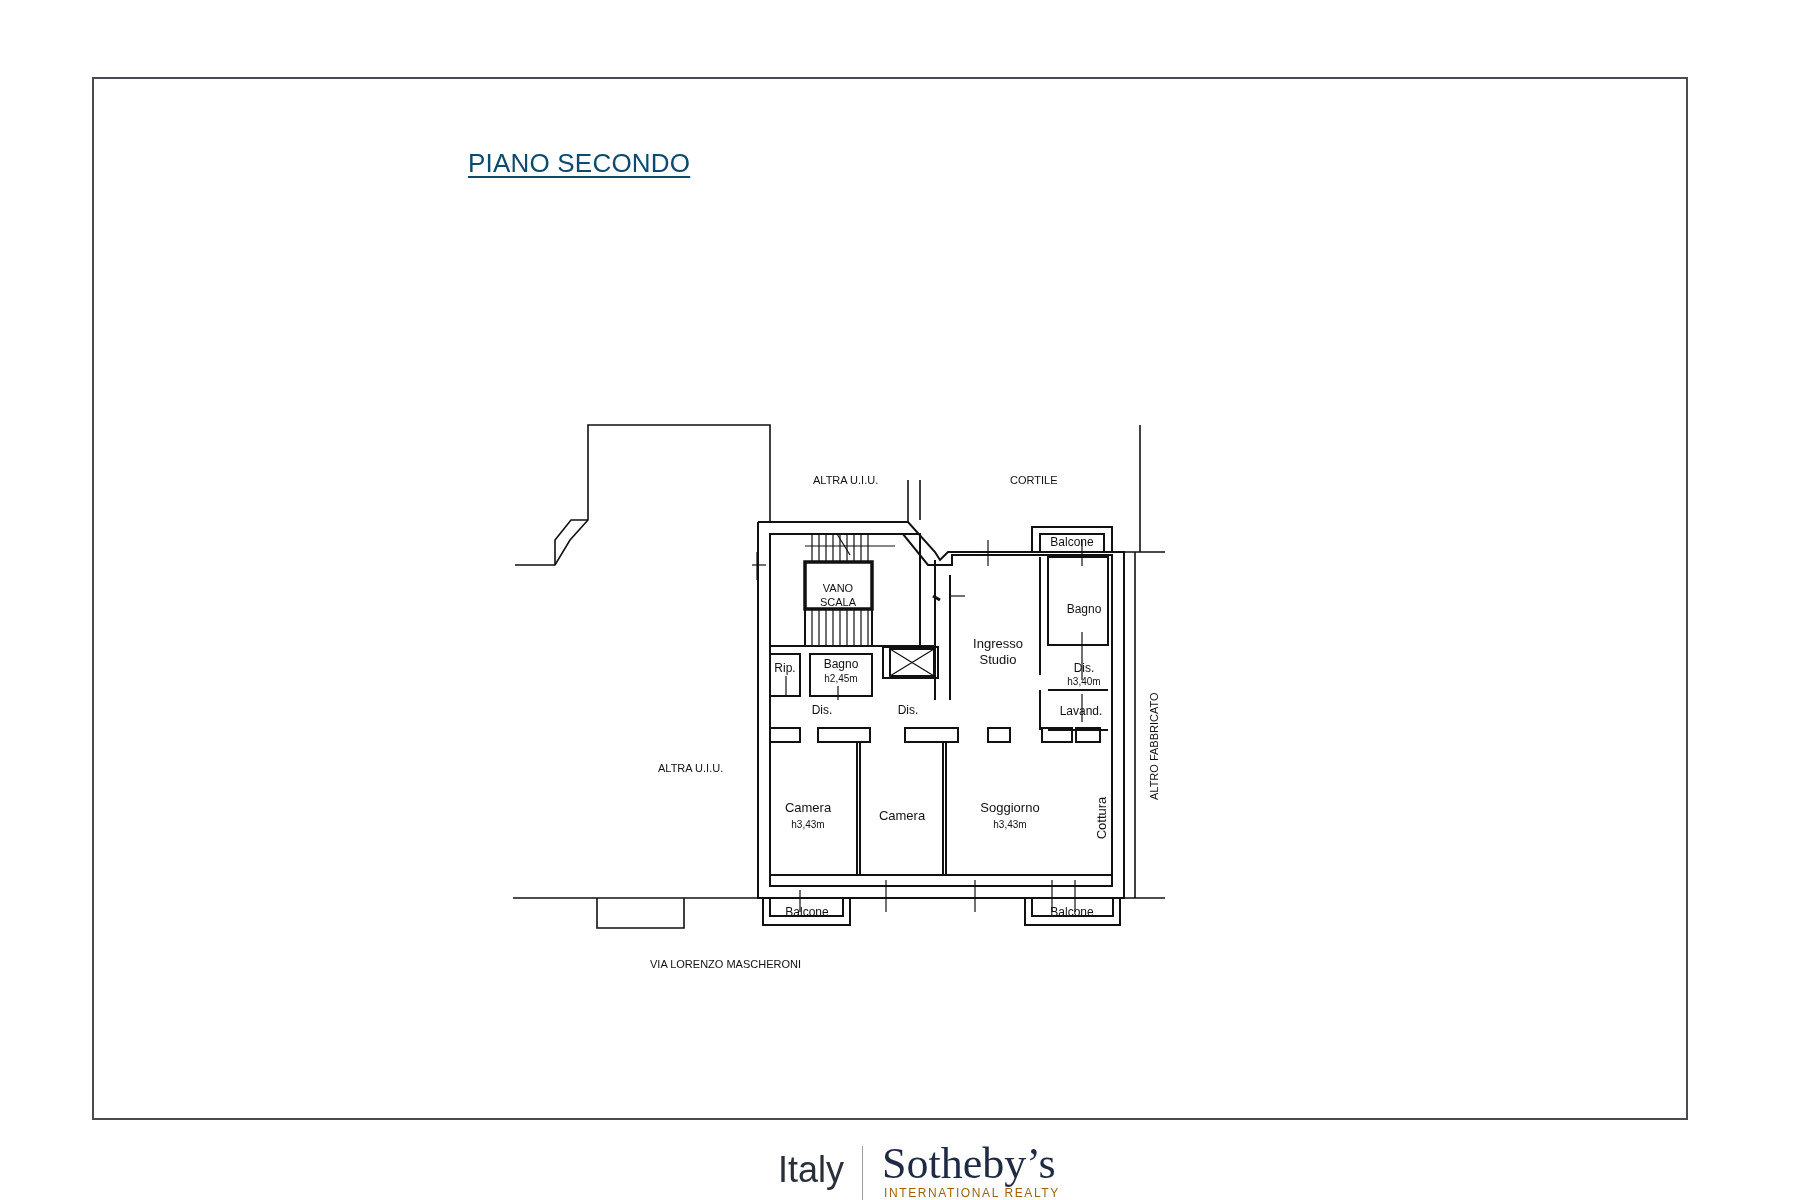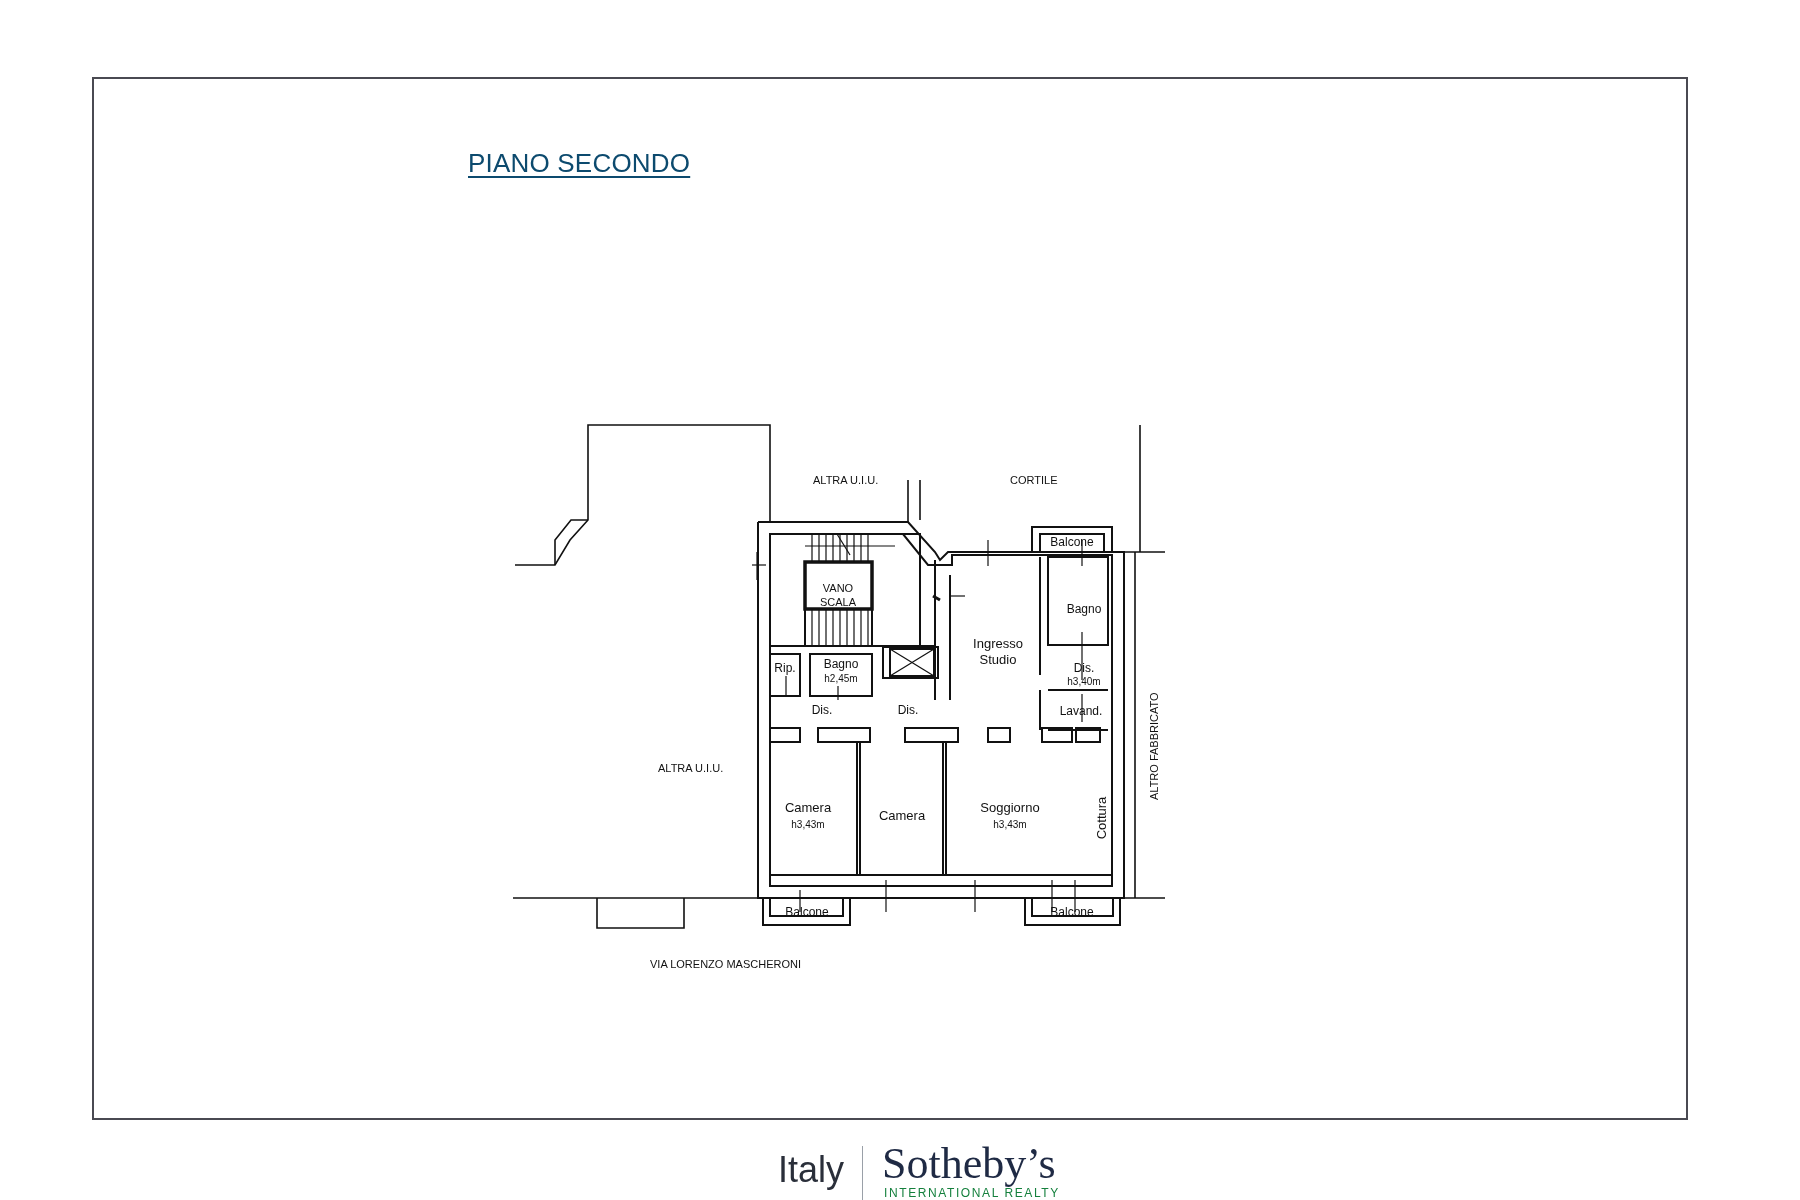--- a/index.html
+++ b/index.html
@@ -4,21 +4,21 @@
 <style>
   html, body { margin: 0; padding: 0; background: #ffffff; }
   body { width: 1800px; height: 1200px; position: relative; overflow: hidden; font-family: "Liberation Sans", sans-serif; }
   .frame { position: absolute; left: 92px; top: 77px; width: 1596px; height: 1043px; border: 2px solid #4a4a52; box-sizing: border-box; }
   .title { position: absolute; left: 449px; top: 148px; font-size: 26px; color: #0c4a6e; text-decoration: underline; text-underline-offset: 4px; text-decoration-thickness: 2px; letter-spacing: 0.2px; margin-left: 19px; }
   svg.plan { position: absolute; left: 0; top: 0; }
   .lbl { font-family: "Liberation Sans", sans-serif; fill: #111; }
   .italy { position: absolute; left: 778px; top: 1149px; font-size: 36px; color: #2a2f3a; font-family: "Liberation Sans", sans-serif; font-weight: 300; }
   .divider { position: absolute; left: 862px; top: 1146px; width: 1px; height: 54px; background: #9aa0a8; }
   .soth { position: absolute; left: 882px; top: 1138px; font-size: 44px; color: #1f2a44; font-family: "Liberation Serif", serif; }
-  .intl { position: absolute; left: 884px; top: 1186px; font-size: 12px; color: #15803d; letter-spacing: 1.6px; font-family: "Liberation Sans", sans-serif; text-align: right; }
+  .intl { position: absolute; left: 884px; top: 1186px; font-size: 12px; color: #a16207; letter-spacing: 1.6px; font-family: "Liberation Sans", sans-serif; text-align: right; }
 </style>
 </head>
 <body>
 
 <div class="frame"></div>
 <div class="title">PIANO SECONDO</div>
 
 <svg class="plan" width="1800" height="1200" viewBox="0 0 1800 1200">
   <g stroke="#111" stroke-width="1.6" fill="none">
 

